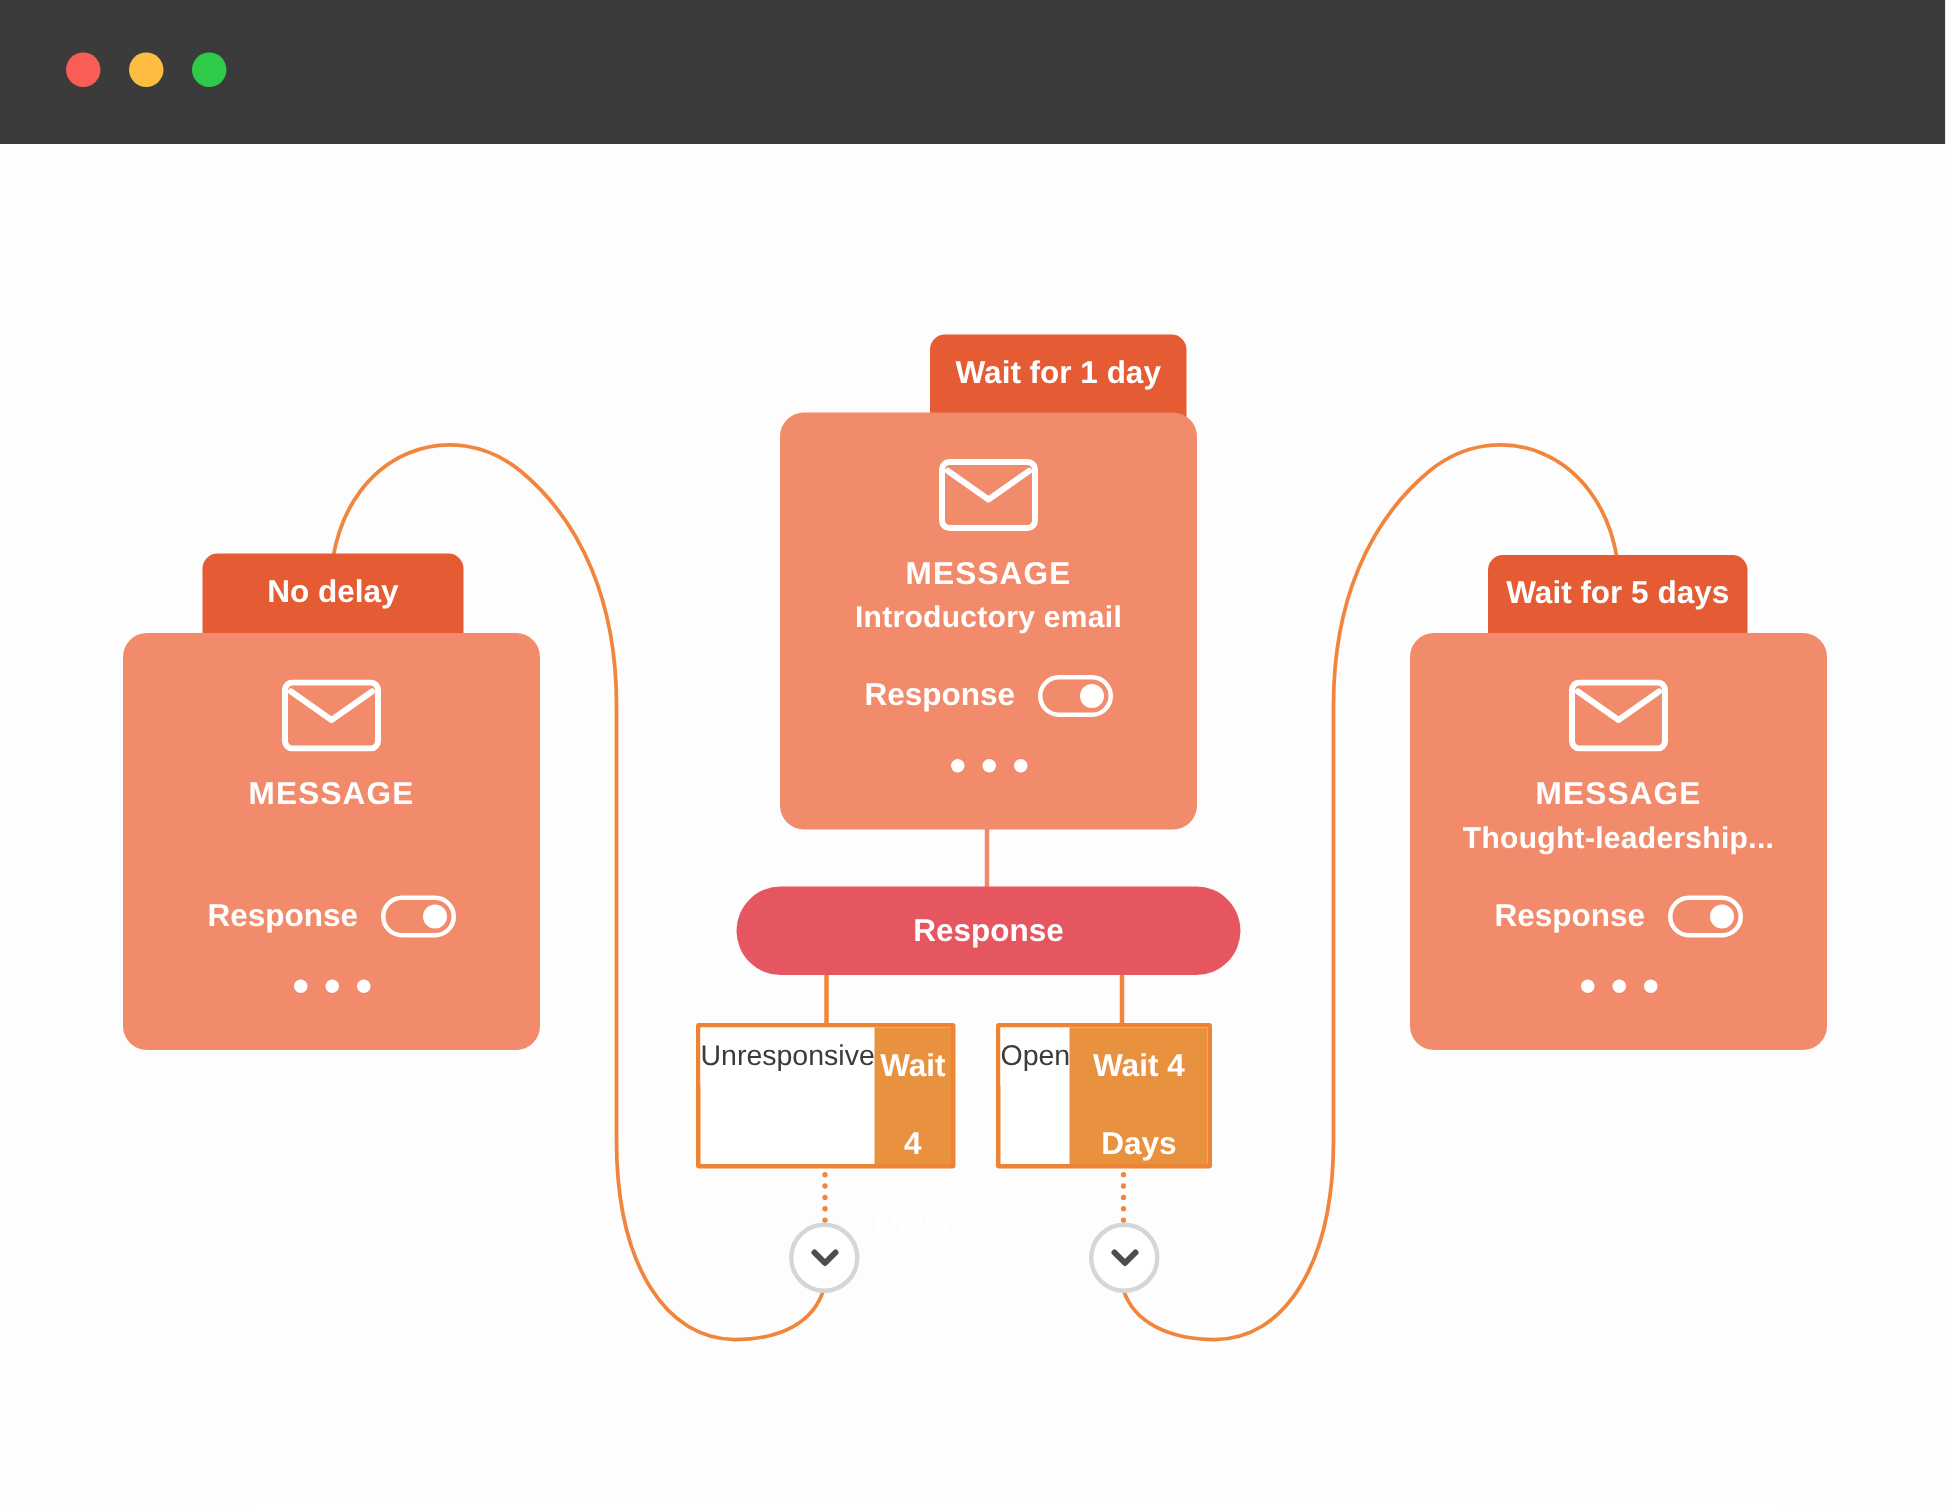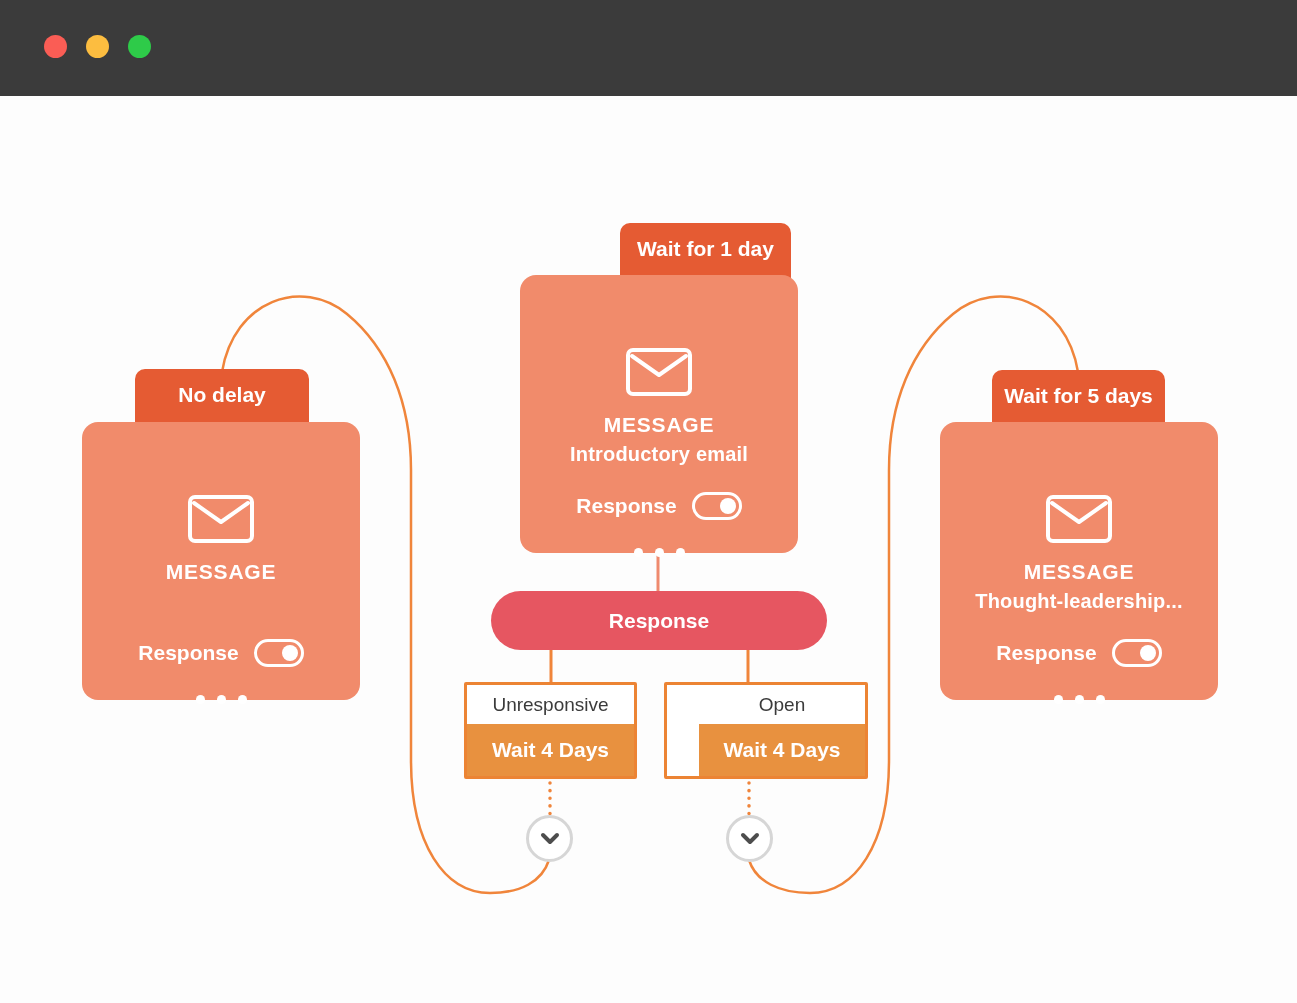--- a/index.html
+++ b/index.html
@@ -59,21 +59,21 @@
   }
   .msg-card {
     position: absolute;
     width: 278px;
     height: 278px;
     background: #f18b6b;
     border-radius: 16px;
     color: #ffffff;
     z-index: 3;
   }
-  .msg-card .row { position: absolute; left: 0; width: 100%; text-align: center; margin-top: 42px; }
+  .msg-card .row { position: absolute; left: 0; width: 100%; text-align: center; }
   .row-icon  { top: 31px; }
   .row-type  { top: 96px;  font-size: 21px; font-weight: 700; letter-spacing: 0.8px; }
   .row-title { top: 126px; font-size: 20px; font-weight: 700; letter-spacing: 0.2px; }
   .row-response {
     top: 175px;
     display: flex; justify-content: center; align-items: center; gap: 15px;
     font-size: 21px; font-weight: 700;
   }
   .row-dots {
     top: 231px;
@@ -115,21 +115,20 @@
   
   .branch-box {
     position: absolute;
     top: 682px;
     height: 97px;
     border: 3px solid #ec8434;
     border-radius: 2px;
     background: #ffffff;
     z-index: 2;
     display: flex;
-    flex-direction: column;
   }
   .branch-condition {
     height: 39px;
     background: #ffffff;
     color: #3b3b3b;
     font-size: 19px;
     text-align: center;
     line-height: 39px;
   }
   .branch-action {
@@ -256,21 +255,21 @@
         <i class="dot-i"></i>
     </div>
   </div>
 
   <div class="response-pill">Response</div>
 
   <div class="branch-box" style="left:464px; width:173px;">
     <div class="branch-condition">Unresponsive</div>
     <div class="branch-action">Wait 4 Days</div>
   </div>
-  <div class="branch-box" style="left:664px; width:204px;padding-left:32px;">
+  <div class="branch-box" style="left:664px; width:144px;">
     <div class="branch-condition">Open</div>
     <div class="branch-action">Wait 4 Days</div>
   </div>
 
   <div class="step-circle" style="left:526px; top:815px;">
     <svg width="34" height="34" viewBox="0 0 34 34">
       <path d="M10 13 L17 20 L24 13" fill="none" stroke="#4d4d4d" stroke-width="4" stroke-linecap="round" stroke-linejoin="round"></path>
     </svg>
   </div>
   <div class="step-circle" style="left:726px; top:815px;">

